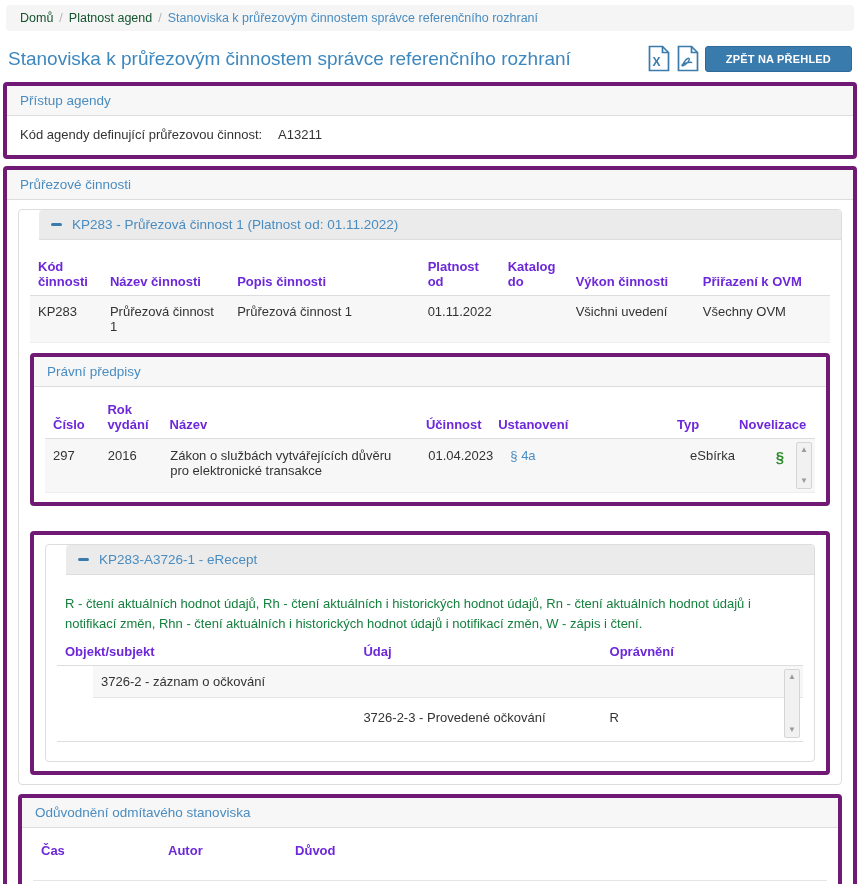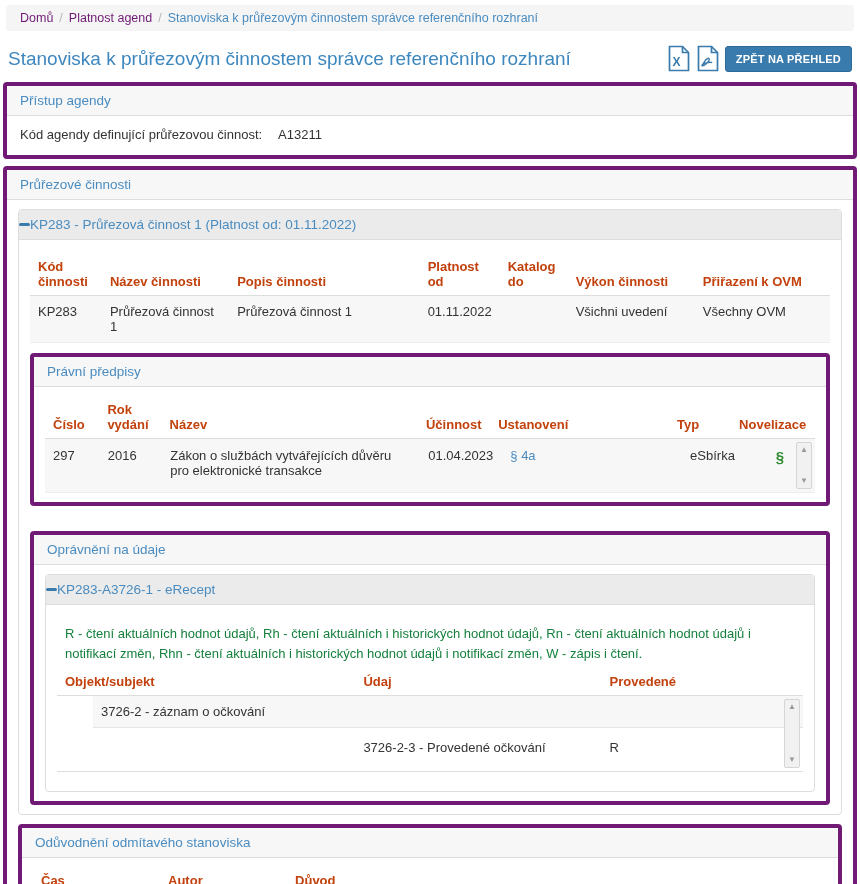--- a/index.html
+++ b/index.html
@@ -2,54 +2,54 @@
 <html lang="cs"><head>
 <meta charset="utf-8">
 <style>
   * { box-sizing: border-box; margin: 0; padding: 0; }
   html,body { width:860px; height:884px; background:#fff; overflow:hidden;
     font-family:"Liberation Sans","DejaVu Sans",sans-serif; font-size:13px; color:#333; }
 
   
   .breadcrumb { margin:5px 6px 0 6px; background:#f5f5f5; border-radius:4px;
     padding:6px 14px; font-size:12.5px; color:#999; }
-  .breadcrumb a { color:#701a75; text-decoration:none; cursor:pointer; }
+  .breadcrumb a { color:#14532d; text-decoration:none; cursor:pointer; }
   .breadcrumb .sep { margin:0 6px; color:#b5b5b5; }
   .breadcrumb .active { color:#4a8cc0; }
 
   
   .page-header { display:flex; align-items:center; justify-content:space-between;
     margin:14px 8px 10px 8px; }
   .page-title { color:#3d87bf; font-size:19px; font-weight:normal; }
   .header-actions { display:flex; align-items:center; gap:5px; }
   .doc-icon { width:24px; height:27px; cursor:pointer; display:block; }
 
   
   .btn { display:inline-block; background:#3a7bad; color:#fff; border:1px solid #2e6a99;
-    border-radius:3px; font-size:11px; font-weight:bold; padding:6px 10px;
+    border-radius:3px; font-size:11px; font-weight:bold; padding:6px 20px;
     letter-spacing:.2px; cursor:pointer; white-space:nowrap; }
 
   
   .panel { border:4px solid #701a75; border-radius:4px; background:#fff; }
   .panel-heading { background:#f7f7f7; color:#4a8cc0; font-size:13.5px;
     padding:7px 13px; border-bottom:1px solid #ddd; border-radius:4px 4px 0 0; }
   .panel-heading.flex { display:flex; align-items:center; justify-content:space-between; }
   .panel-body { padding:9px 11px; }
   .lvl0 { margin:0 3px 7px 3px; }
 
   
   .collapse-panel { border:1px solid #ddd; border-radius:4px; }
-  .collapse-header { background:#ebebeb; padding:7px 0; color:#4a8cc0;
-    font-size:13.5px; display:flex; align-items:center; cursor:pointer;
-    border-radius:4px 4px 0 0; border-bottom:1px solid #ddd; }
+  .collapse-header { background:#ebebeb; padding:7px 12px; color:#4a8cc0;
+    font-size:13.5px; display:flex; align-items:center; gap:10px; cursor:pointer;
+    border-radius:4px 4px 0 0; border-bottom:1px solid #ddd;margin-left:20px; }
   .minus-icon { width:11px; height:3px; background:#3a7bad; border-radius:2px; flex:0 0 auto; }
 
   
   table { width:100%; border-collapse:collapse; font-size:13px; }
-  th { text-align:left; font-weight:bold; color:#c2410c; padding:6px 8px; vertical-align:bottom; }
+  th { text-align:left; font-weight:bold; color:#6d28d9; padding:6px 8px; vertical-align:bottom; }
   td { padding:8px 8px; vertical-align:top; }
   .thead-line th { border-bottom:1px solid #ddd; }
   .stripe { background:#f7f7f7; }
 
   .activity-table { margin:4px 0 10px 0; }
   .activity-table th:nth-child(1){width:9%;}  .activity-table th:nth-child(2){width:16%;}
   .activity-table th:nth-child(3){width:24%;} .activity-table th:nth-child(4){width:9.5%;}
   .activity-table th:nth-child(5){width:8.5%;}.activity-table th:nth-child(6){width:16%;}
   .activity-table th:nth-child(7){width:17%;}
   .activity-table td { border-bottom:1px solid #eee; }
@@ -193,35 +193,34 @@
               </table>
               <div class="scrollbar">
                 <div class="sb-arrow up"></div>
                 <div class="sb-arrow down"></div>
               </div>
             </div>
           </div>
         </div>
 
         <div class="panel">
-          <div class="panel-heading">Oprávnění na údaje</div>
           <div class="panel-body">
             <div class="collapse-panel">
               <div class="collapse-header">
                 <span class="minus-icon"></span>
                 <span>KP283-A3726-1 - eRecept</span>
               </div>
               <div class="panel-body">
                 <p class="legend-text">R - čtení aktuálních hodnot údajů, Rh - čtení aktuálních i historických hodnot údajů, Rn - čtení aktuálních hodnot údajů i notifikací změn, Rhn - čtení aktuálních i historických hodnot údajů i notifikací změn, W - zápis i čtení.</p>
                 <table class="perm-table">
                   <thead>
                       <tr>
                     <th>Objekt/subjekt</th>
                     <th>Údaj</th>
-                    <th>Provedené</th>
+                    <th>Oprávnění</th>
                   </tr>
                     </thead>
                 </table>
                 <div class="perm-rows">
                   <div class="perm-row stripe">
                     <span class="perm-c1">3726-2 - záznam o očkování</span>
                     <span class="perm-c2"></span>
                     <span class="perm-c3"></span>
                   </div>
                   <div class="perm-row" style="padding:12px 0 16px 0;">

